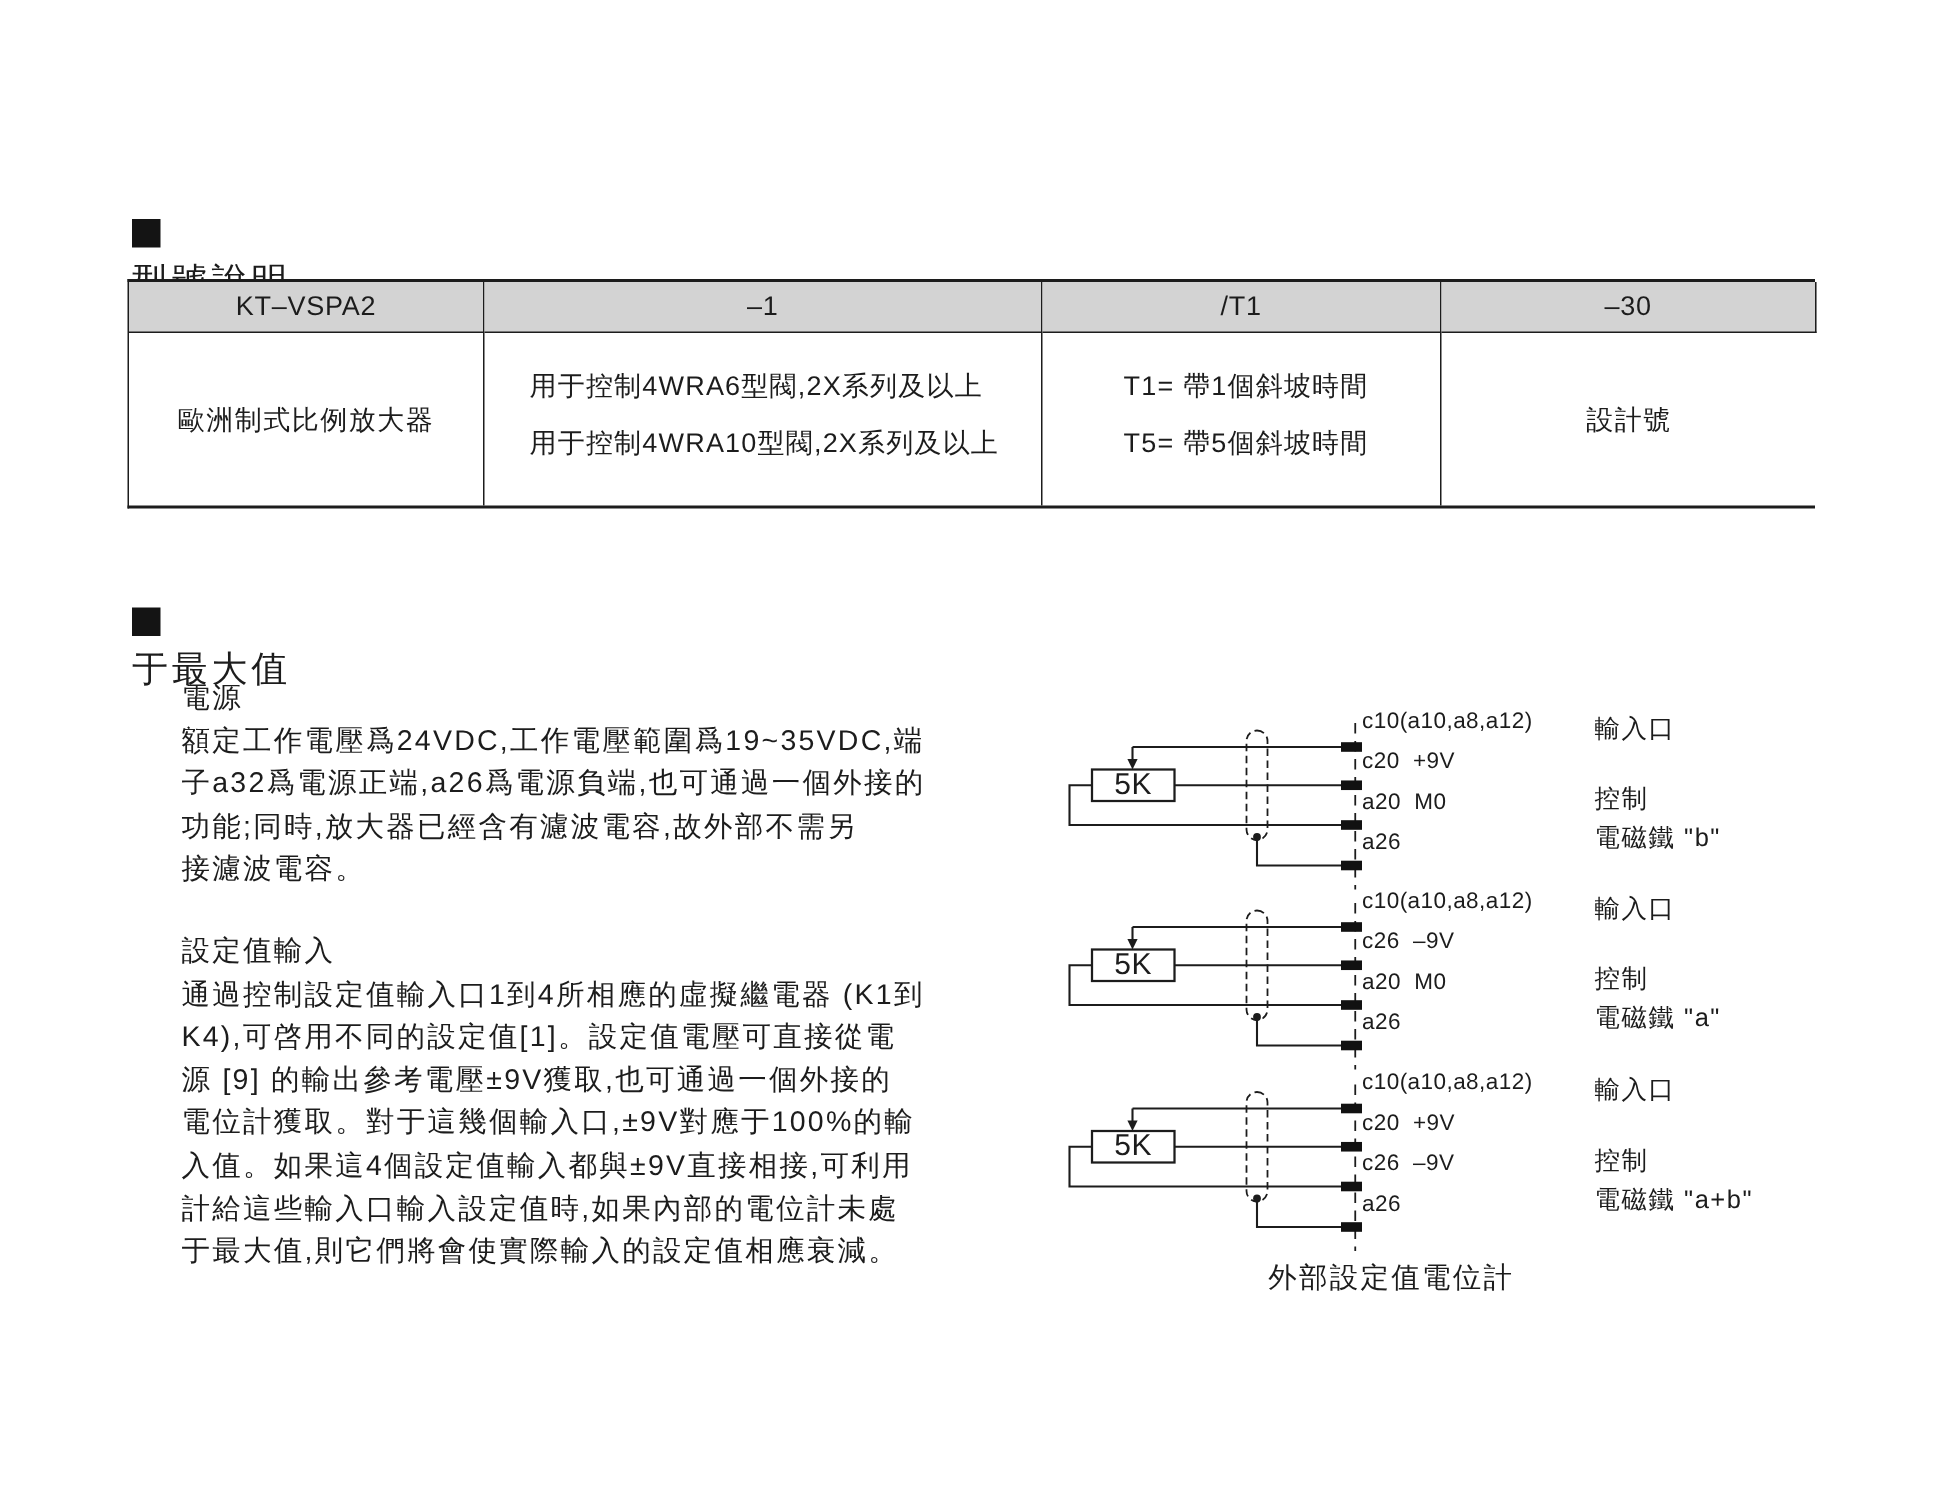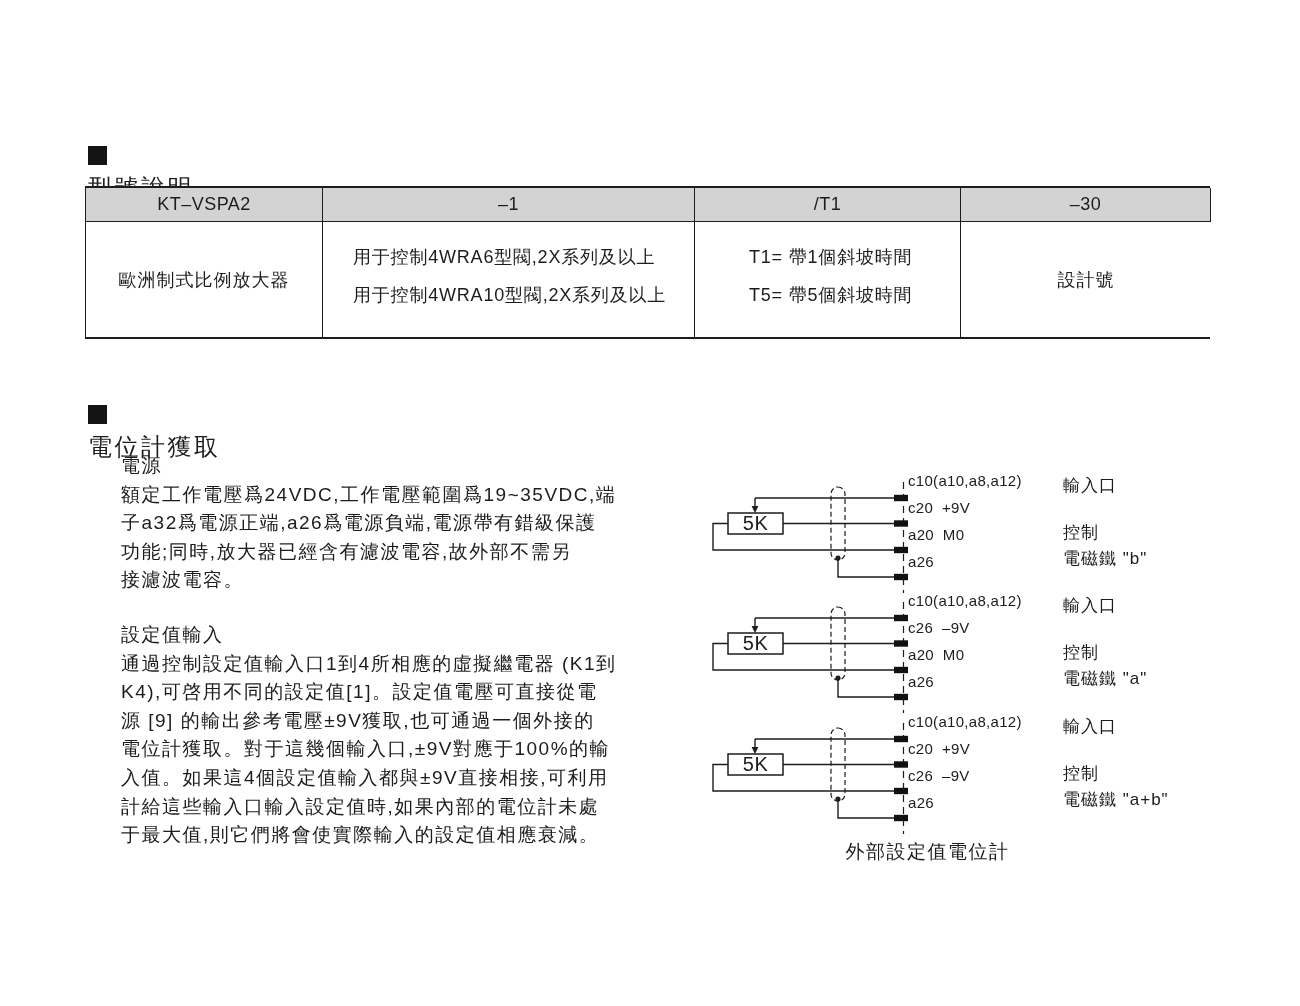--- a/index.html
+++ b/index.html
@@ -81,28 +81,28 @@
       <div class="tcell cell-lines" id="cell-desc3">
           <div class="tline">T1= 帶1個斜坡時間</div>
           <div class="tline">T5= 帶5個斜坡時間</div>
         </div>
       <div class="tcell cell-center no-r">設計號</div>
     </div>
   </div>
 
   <div class="sec-head" id="head-principle">
     <div class="sq"></div>
-    <div class="sec-title">電位計獲取</div>
+    <div class="sec-title">于最大值</div>
   </div>
 
   <div class="text-block" id="block-power">
     <div class="tline">電源</div>
     <div>
         <div class="tline">額定工作電壓爲24VDC,工作電壓範圍爲19~35VDC,端</div>
-        <div class="tline">子a32爲電源正端,a26爲電源負端,電源帶有錯級保護</div>
+        <div class="tline">子a32爲電源正端,a26爲電源負端,也可通過一個外接的</div>
         <div class="tline">功能;同時,放大器已經含有濾波電容,故外部不需另</div>
         <div class="tline">接濾波電容。</div>
       </div>
   </div>
 
   <div class="text-block" id="block-setpoint">
     <div class="tline">設定值輸入</div>
     <div>
         <div class="tline">通過控制設定值輸入口1到4所相應的虛擬繼電器 (K1到</div>
         <div class="tline">K4),可啓用不同的設定值[1]。設定值電壓可直接從電</div>

